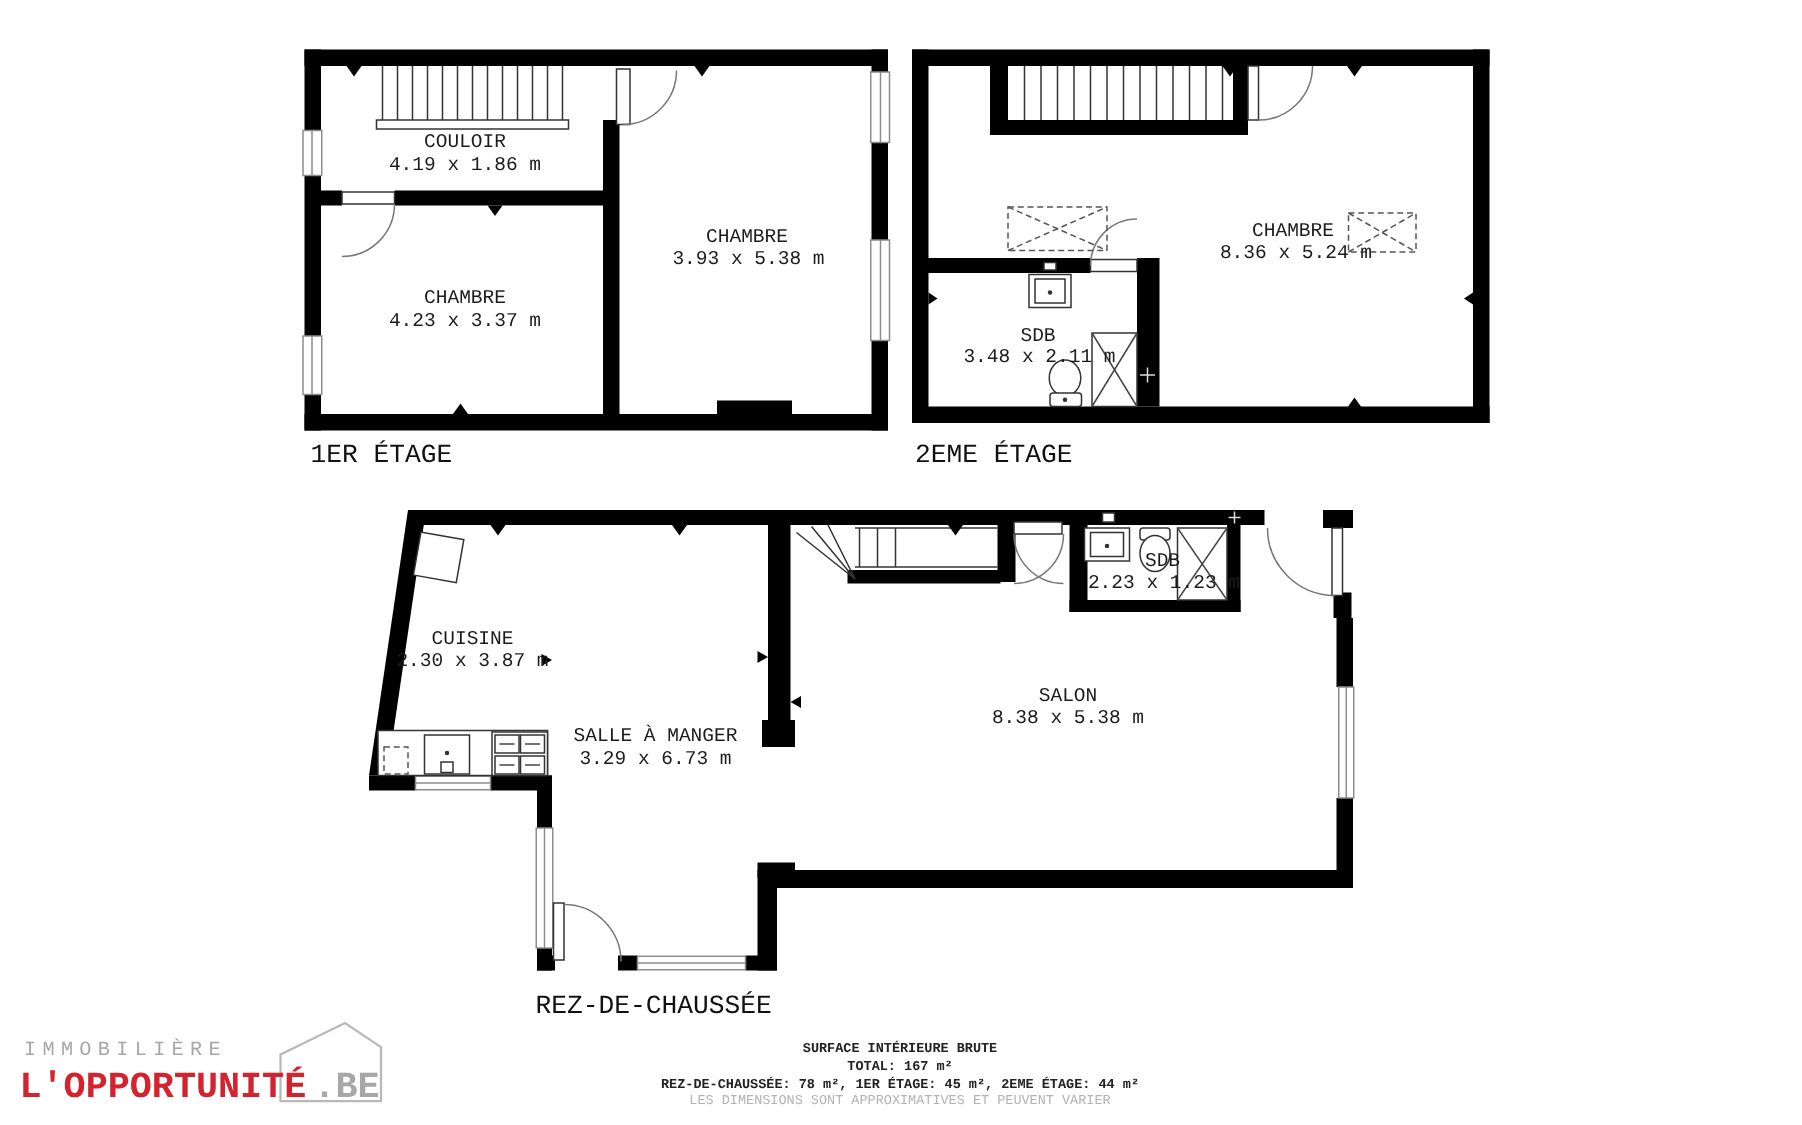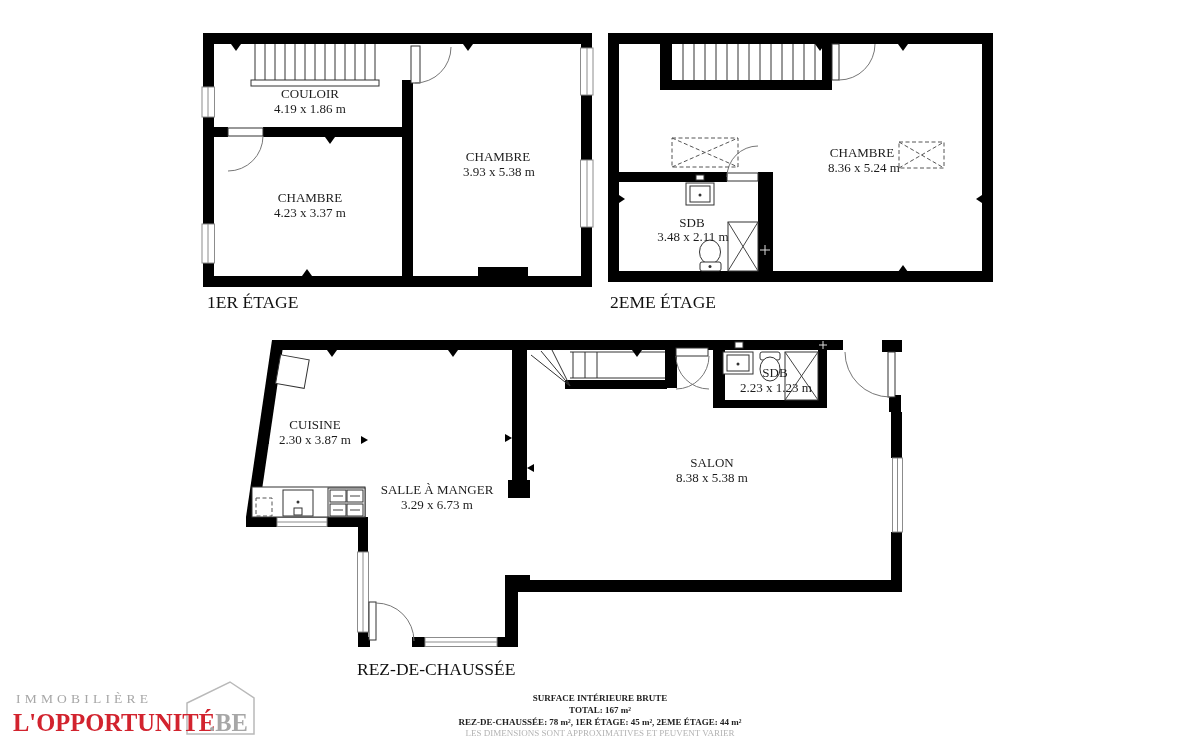--- a/index.html
+++ b/index.html
@@ -1,17 +1,17 @@
 <!DOCTYPE html>
 <html><head>
 <meta charset="utf-8">
 <style>
   html,body{margin:0;padding:0;background:#fff;}
   #stage{position:relative;width:1201px;height:750px;background:#fff;overflow:hidden;
-         font-family:Liberation Serif, serif;}
+         font-family:Liberation Mono, monospace;}
   svg{position:absolute;top:0;left:0;}
   .wall{fill:#000;}
   .fix{fill:#fff;stroke:#333;stroke-width:1;}
   .leaf{fill:#fff;stroke:#333;stroke-width:1;}
   .arc{fill:none;stroke:#777;stroke-width:1;}
   .tread{stroke:#333;stroke-width:1;}
   .win{fill:#fff;stroke:#8c8c8c;stroke-width:1;}
   .winl{stroke:#8c8c8c;stroke-width:1;}
   .tick{fill:#000;}
   .velux{fill:none;stroke:#555;stroke-width:1;stroke-dasharray:4 2.5;}

